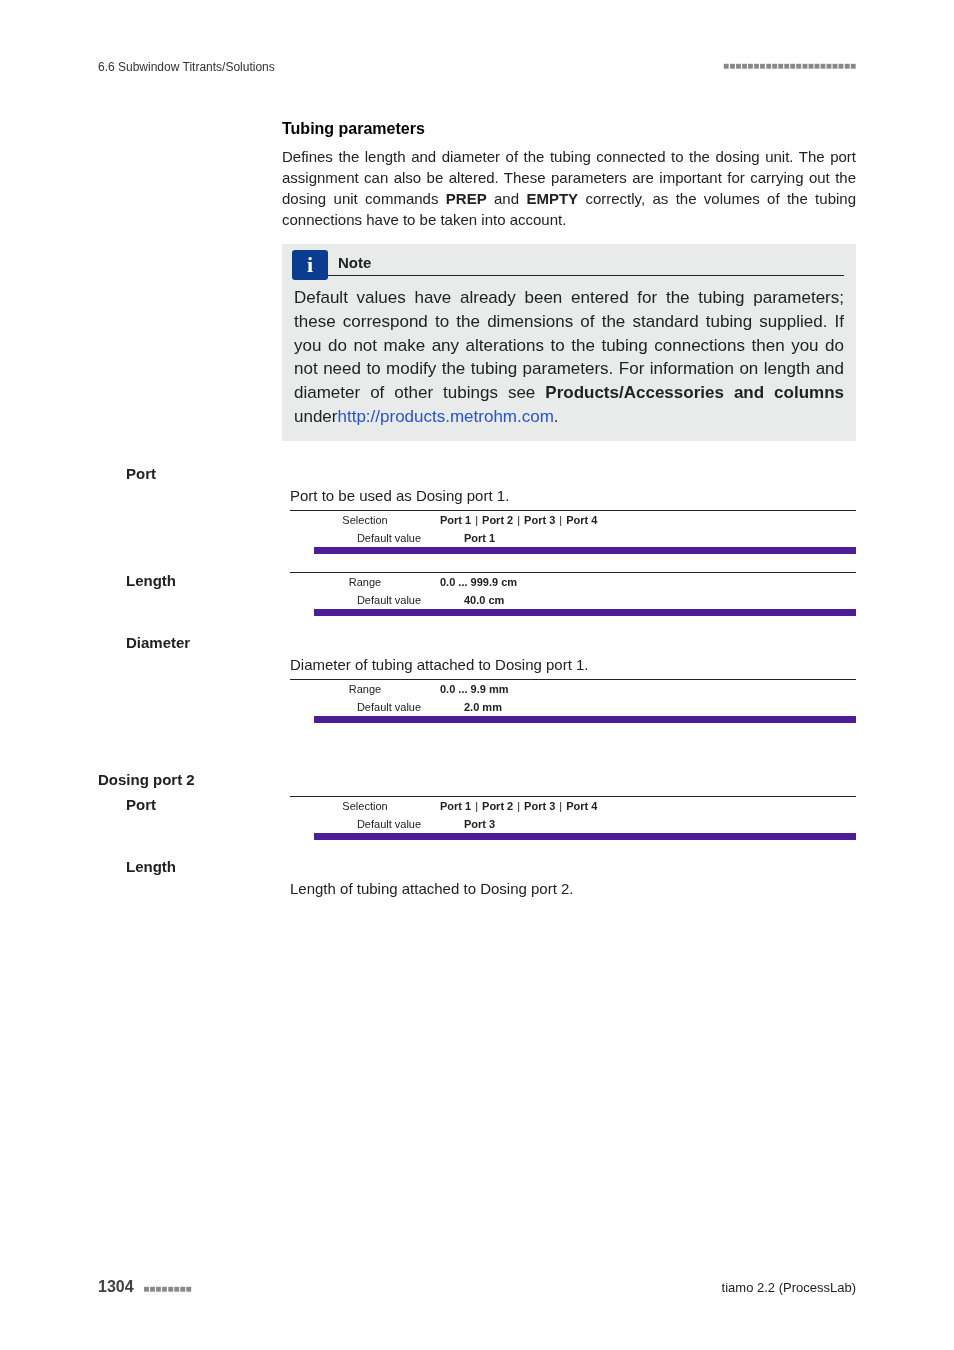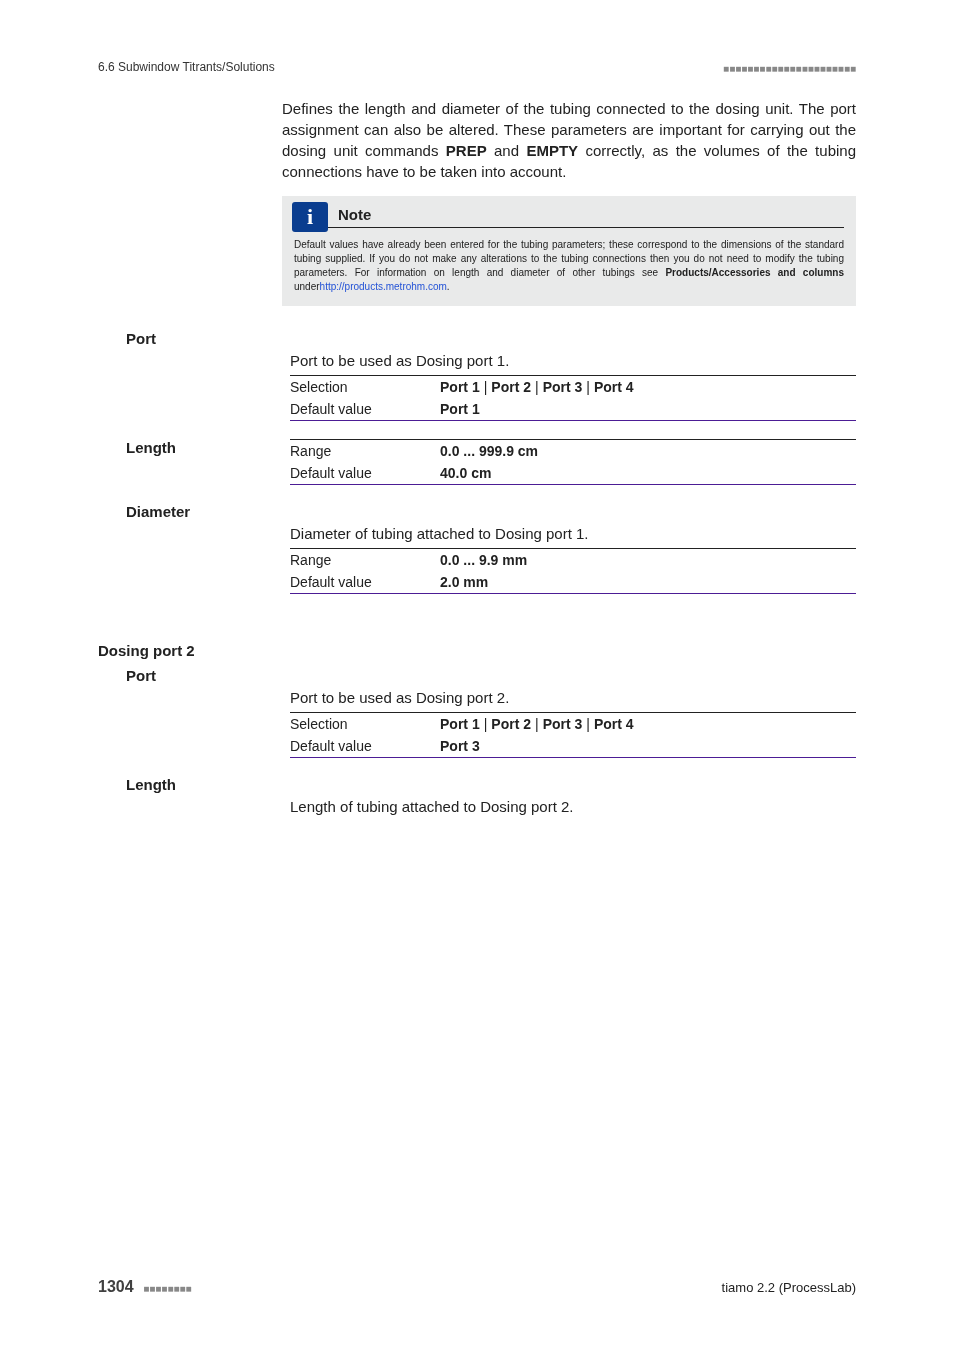--- a/index.html
+++ b/index.html
@@ -12,24 +12,24 @@
     color: #222;
     position: relative;
   }
   .page {
     padding: 60px 98px 40px 98px;
     position: relative;
   }
   .running-header {
     display: flex;
     justify-content: space-between;
-    align-items: flex-end;
+    align-items: flex-start;
     font-size: 12px;
     color: #333;
-    margin-bottom: 24px;
+    margin-bottom: 46px;
   }
   .squares-line {
     letter-spacing: 0px;
     color: #888;
     font-size: 10px;
   }
   .section-heading {
     font-weight: 700;
     font-size: 16px;
     margin: 0 0 8px 0;
@@ -67,21 +67,21 @@
     color: #fff;
     border-radius: 3px;
     display: flex;
     align-items: center;
     justify-content: center;
     font-weight: 700;
     font-size: 22px;
     font-family: Georgia, serif;
   }
   .note-body {
-    font-size: 10px;
+    font-size: 17px;
     line-height: 1.4;
     text-align: justify;
   }
   .note-body .strong { font-weight: 700; }
   .link { color: #2453d6; }
   .left-label {
     font-weight: 700;
     font-size: 15px;
   }
   .level0 { margin-left: 0; }
@@ -99,25 +99,26 @@
   }
   .right-zone {
     flex: 1;
   }
   .desc {
     font-size: 15px;
     margin: 4px 0 6px 0;
   }
   .param-line {
     display: flex;
-    font-size: 14px;
+    font-size: 11px;
     padding: 3px 0;
+    text-align: center;
   }
   .param-line.top-border { border-top: 1px solid #222; }
-  .param-line.bot-border { border-bottom: 1px solid #4c1d95; }
+  .param-line.bot-border { border-bottom: 7px solid #4c1d95; margin-left: 24px; }
   .param-key { width: 150px; flex: none; }
   .param-val { font-weight: 700; }
   .param-val .sep { font-weight: 400; padding: 0 4px; }
   .footer {
     position: absolute;
     left: 98px;
     right: 98px;
     bottom: 54px;
     display: flex;
     justify-content: space-between;
@@ -135,20 +136,21 @@
 <body>
 
 <div class="page">
 
   <div class="running-header">
     <span>6.6 Subwindow Titrants/Solutions</span>
     <span class="squares-line">■■■■■■■■■■■■■■■■■■■■■■</span>
   </div>
 
   <div class="content-col">
+    <h3 class="section-heading">Tubing parameters</h3>
     <p class="body-text" style="text-align:justify;">
       <span>Defines the length and diameter of the tubing connected to the dosing unit. The port assignment can also be altered. These parameters are important for carrying out the dosing unit commands </span><strong>PREP</strong><span> and </span><strong>EMPTY</strong><span> correctly, as the volumes of the tubing connections have to be taken into account.</span>
     </p>
 
     <div class="note-block">
       <div class="note-head">
         <span class="note-icon">i</span>
         <span>Note</span>
       </div>
       <div class="note-body">
@@ -205,21 +207,20 @@
       </div>
     </div>
   </div>
 
   <div style="margin-top:48px;">
     <div class="left-label level0">Dosing port 2</div>
 
     <div class="row">
       <div class="left-zone"><span class="left-label level1">Port</span></div>
       <div class="right-zone">
-        <div class="desc" style="margin-top:22px;">Port to be used as Dosing port 2.</div>
         <div class="param-line top-border">
           <span class="param-key">Selection</span>
           <span class="param-val">
             <span>Port 1</span><span class="sep">|</span><span>Port 2</span><span class="sep">|</span><span>Port 3</span><span class="sep">|</span><span>Port 4</span>
           </span>
         </div>
         <div class="param-line bot-border">
           <span class="param-key">Default value</span>
           <span class="param-val">Port 3</span>
         </div>

